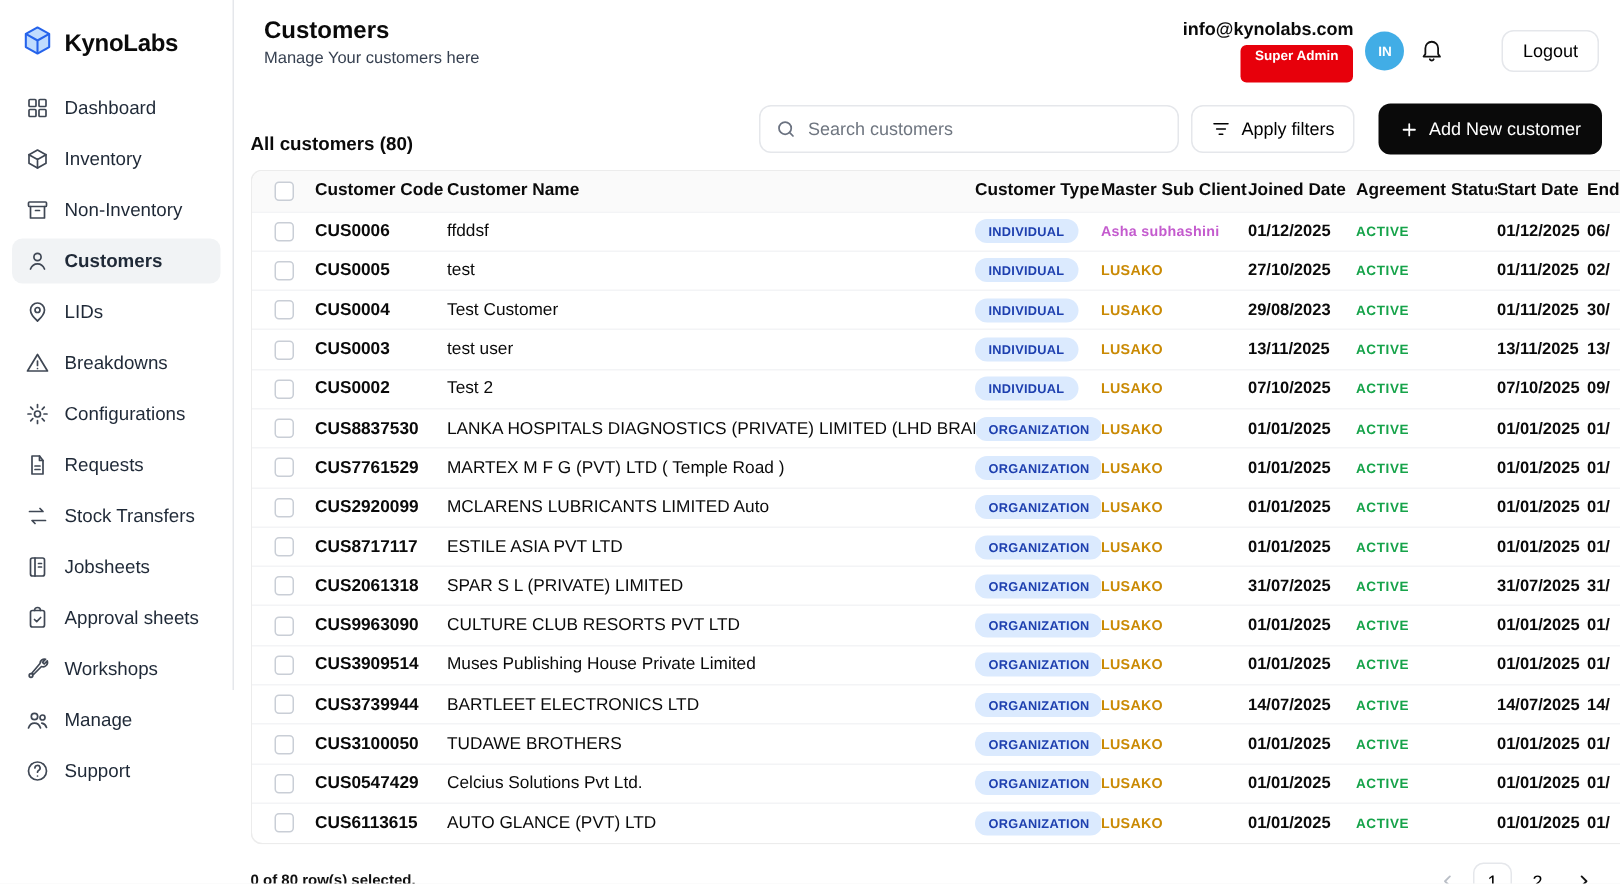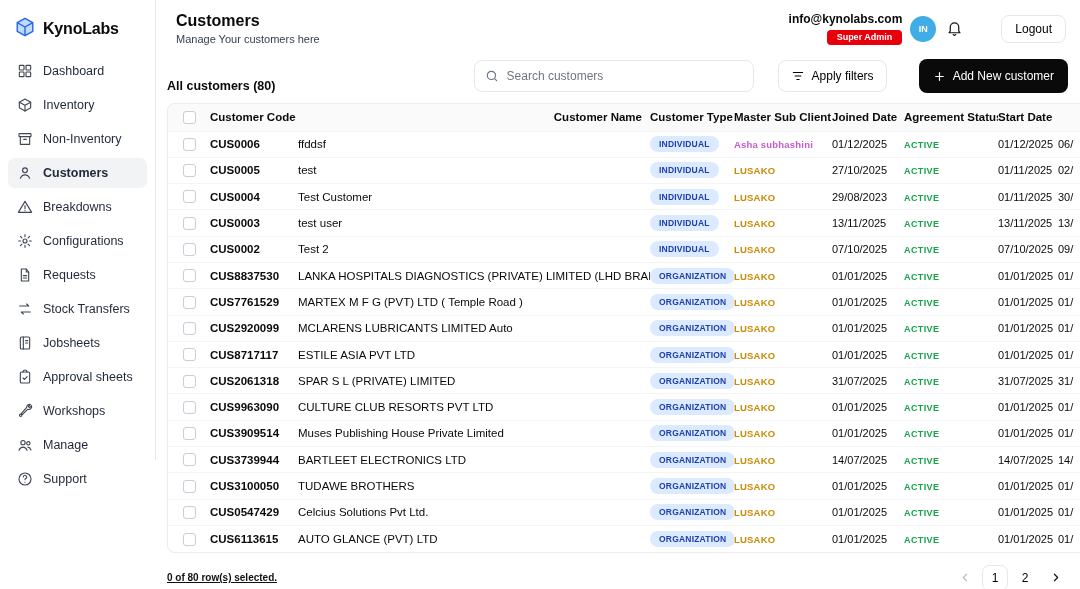--- a/index.html
+++ b/index.html
@@ -19,59 +19,59 @@
   
   .main { flex:1; display:flex; flex-direction:column; min-width:0; }
 
   .topbar { display:flex; justify-content:space-between; align-items:flex-start; padding:12px 14px 6px 20px; }
   .page-title { font-size:16px; font-weight:700; }
   .page-subtitle { font-size:11px; color:#374151; margin-top:3px; }
   .topbar-right { display:flex; align-items:center; gap:8px; }
   .user-meta { display:flex; flex-direction:column; align-items:flex-end; gap:4px; }
   .user-email { font-size:12px; font-weight:700; }
   .role-badge { background:#e7000b; color:#fff; font-size:9px; font-weight:700;
-    padding:2px 10px 3px; border-radius:4px; }
+    padding:2px 10px 13px; border-radius:4px; }
   .avatar { width:26px; height:26px; border-radius:50%; background:#41ade6; color:#fff;
     font-size:9px; font-weight:700; display:flex; align-items:center; justify-content:center; cursor:pointer; }
   .bell-btn { background:none; border:none; cursor:pointer; display:flex; color:#111; padding:2px; }
   .logout-btn { background:#fff; border:1px solid #e5e7eb; border-radius:8px; padding:6px 13px;
     font-size:12px; font-weight:500; font-family:inherit; cursor:pointer;margin-left:28px; }
 
   .toolbar { display:flex; justify-content:space-between; align-items:flex-end; padding:8px 12px 8px 11px; }
   .toolbar-heading { font-size:12.5px; font-weight:700; padding-left:0; }
-  .toolbar-right { display:flex; align-items:center; gap:24px; }
+  .toolbar-right { display:flex; align-items:center; gap:8px; }
   .search-box { display:flex; align-items:center; gap:8px; width:280px; height:32px;
     border:1px solid #e5e7eb; border-radius:8px; padding:0 10px; color:#6b7280; }
   .search-box input { border:none; outline:none; flex:1; font-size:12px; font-family:inherit; color:#111; }
   .search-box input::placeholder { color:#6f7680; }
   .btn-outline { display:flex; align-items:center; gap:7px; background:#fff; border:1px solid #e5e7eb;
     border-radius:8px; height:32px; padding:0 12px; font-size:12px; font-weight:500;
     font-family:inherit; cursor:pointer; margin-right:8px; }
   .btn-dark { display:flex; align-items:center; gap:7px; background:#0a0a0a; color:#fff; border:none;
     border-radius:8px; height:34px; padding:0 14px; font-size:12px; font-weight:500;
     font-family:inherit; cursor:pointer; }
 
   
   .table-wrap { margin:2px 0 0 11px; border:1px solid #ececec; border-right:none;
     border-radius:8px 0 0 8px; overflow:hidden; flex:0 0 auto; }
   table { border-collapse:collapse; table-layout:fixed; width:1136px; }
   col.c-check{width:42px} col.c-code{width:88px} col.c-name{width:352px} col.c-type{width:84px}
   col.c-master{width:98px} col.c-joined{width:72px} col.c-status{width:94px}
   col.c-start{width:60px} col.c-end{width:246px}
   thead tr { background:#fafafa; }
-  th { text-align:right; font-size:11.5px; font-weight:700; color:#0a0a0a; height:27px;
+  th { text-align:left; font-size:11.5px; font-weight:700; color:#0a0a0a; height:27px;
     padding:0 8px 0 0; white-space:nowrap; overflow:hidden; }
   td { font-size:11.5px; height:26.3px; padding:0 8px 0 0; white-space:nowrap; overflow:hidden;
     border-top:1px solid #f3f4f6; }
   th.cell-check, td.cell-check { padding:0; text-align:center; }
   .checkbox { display:inline-block; width:13px; height:13px; border:1px solid #c9ced6;
     border-radius:3px; background:#fff; vertical-align:middle; cursor:pointer; }
   .cell-code { font-weight:600; }
   .cell-name { font-weight:500;margin-left:12px; }
-  .cell-date { font-weight:400; font-size:11px; }
+  .cell-date { font-weight:700; font-size:11px; }
   .badge-type { display:inline-block; background:#dbeafe; color:#1e40af; font-size:8.5px;
     font-weight:700; padding:3px 9px; border-radius:999px; letter-spacing:.2px; }
   .master-amber { color:#ca8a04; font-size:9.5px; font-weight:700; letter-spacing:.2px; }
   .master-purple { color:#c45bce; font-size:9.5px; font-weight:700; letter-spacing:.2px; }
   .status-active { color:#16a34a; font-size:9px; font-weight:700; letter-spacing:.4px; }
 
   
   .table-footer { display:flex; justify-content:space-between; align-items:center;
     padding:12px 14px 0 11px; }
   .selection-status { font-size:10px; font-weight:700; color:#111;text-decoration:underline; }
@@ -130,20 +130,29 @@
           <span class="nav-label">Non-Inventory</span>
         </div>
         <div class="nav-item active">
           <span class="nav-icon">
             <svg width="16" height="16" viewBox="0 0 24 24" fill="none" stroke="currentColor" stroke-width="1.7" stroke-linecap="round" stroke-linejoin="round">
               <circle cx="12" cy="8" r="3.6"></circle>
               <path d="M5 20c1.4-3.6 4-5.2 7-5.2s5.6 1.6 7 5.2"></path>
             </svg>
           </span>
           <span class="nav-label">Customers</span>
+        </div>
+        <div class="nav-item">
+          <span class="nav-icon">
+            <svg width="16" height="16" viewBox="0 0 24 24" fill="none" stroke="currentColor" stroke-width="1.7" stroke-linecap="round" stroke-linejoin="round">
+              <path d="M12 21s-7-6.2-7-11a7 7 0 0 1 14 0c0 4.8-7 11-7 11z"></path>
+              <circle cx="12" cy="10" r="2.5"></circle>
+            </svg>
+          </span>
+          <span class="nav-label">LIDs</span>
         </div>
         <div class="nav-item">
           <span class="nav-icon">
             <svg width="16" height="16" viewBox="0 0 24 24" fill="none" stroke="currentColor" stroke-width="1.7" stroke-linecap="round" stroke-linejoin="round">
               <path d="M12 3.5L22 20H2z"></path>
               <path d="M12 10v4.5M12 17.5h.01"></path>
             </svg>
           </span>
           <span class="nav-label">Breakdowns</span>
         </div>

